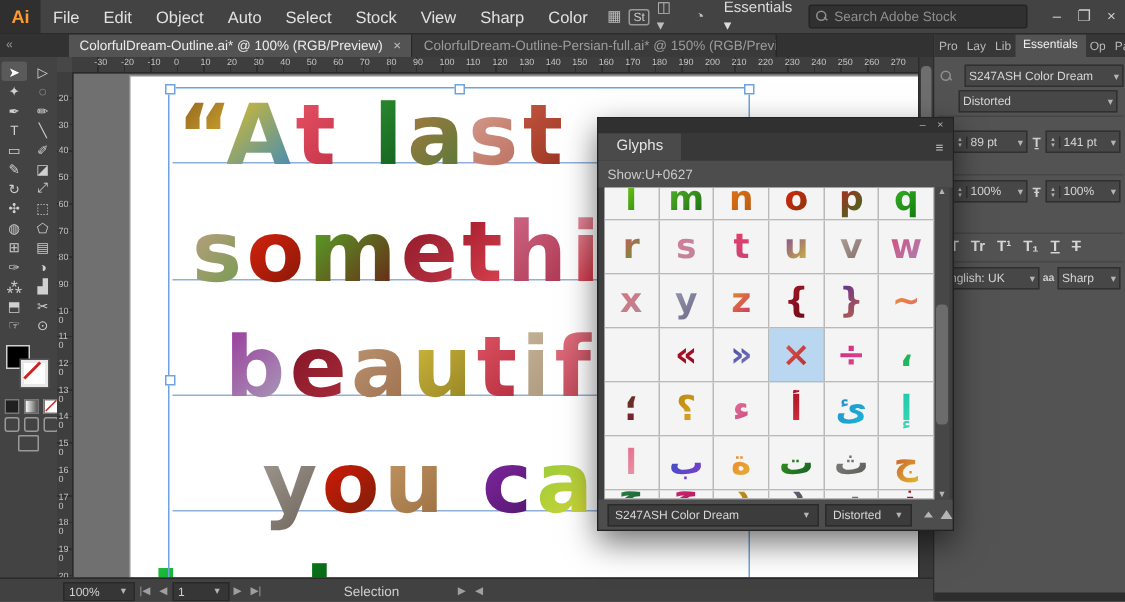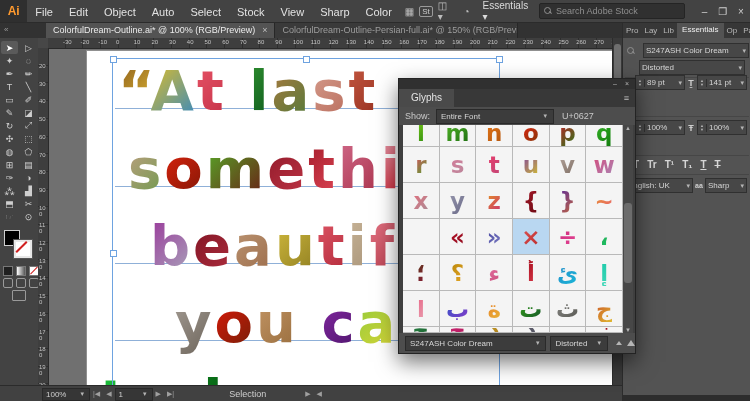--- a/index.html
+++ b/index.html
@@ -294,24 +294,20 @@
     <div id="gp-header">
       <span class="hic" style="right:18px">–</span>
       <span class="hic" style="right:6px">×</span>
     </div>
     <div id="gp-tabs">
       <span id="gp-tab">Glyphs</span>
       <span id="gp-menu">≡</span>
     </div>
     <div id="gp-controls">
       <span style="margin-left:6px">Show:</span>
-      <span id="gp-show-select">
-          <span>Entire Font</span>
-          <span class="dd">▾</span>
-        </span>
       <span>U+0627</span>
     </div>
     <div id="gp-grid">
         <div class="grow" style="height: 22px;">
           <div class="gcell crop">
             <span class="g" style="--a: #7ac818; --b: #2a8a10;">l</span>
           </div>
           <div class="gcell crop">
             <span class="g" style="--a: #55b82a; --b: #1a6a10;">m</span>
           </div>
@@ -483,21 +479,21 @@
             <span class="dd">▾</span>
           </span>
       </div>
       <div class="drow" style="top:22px">
         <span class="ctl" style="width:104px;margin-left:16px">
             <span class="val">Distorted</span>
             <span class="dd">▾</span>
           </span>
       </div>
       <div class="sep" style="top:39px"></div>
-      <div class="drow" style="top:37px">
+      <div class="drow" style="top:49px">
         <span class="cicon">T</span>
         <span class="ctl" style="width:48px">
             <span class="stp">▲<br>▼</span>
             <span class="val">89 pt</span>
             <span class="dd">▾</span>
           </span>
         <span class="cicon">Ṯ</span>
         <span class="ctl" style="width:48px">
             <span class="stp">▲<br>▼</span>
             <span class="val">141 pt</span>

